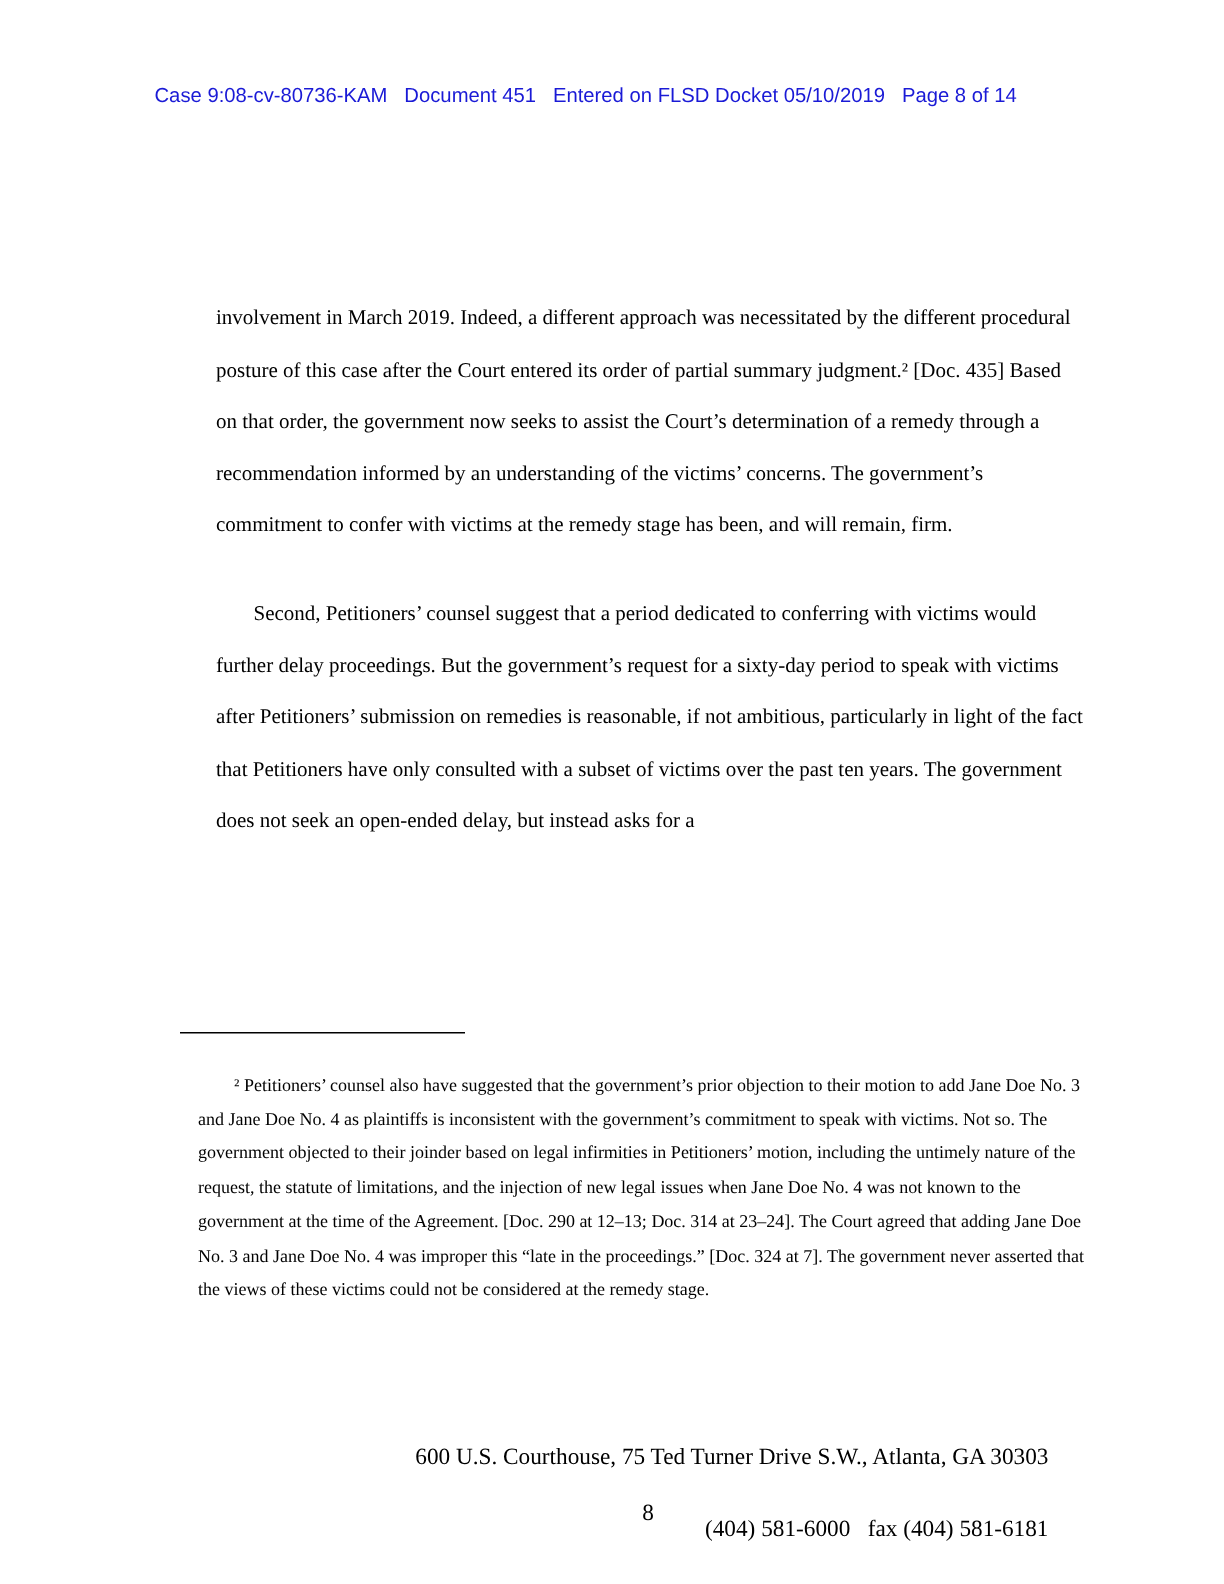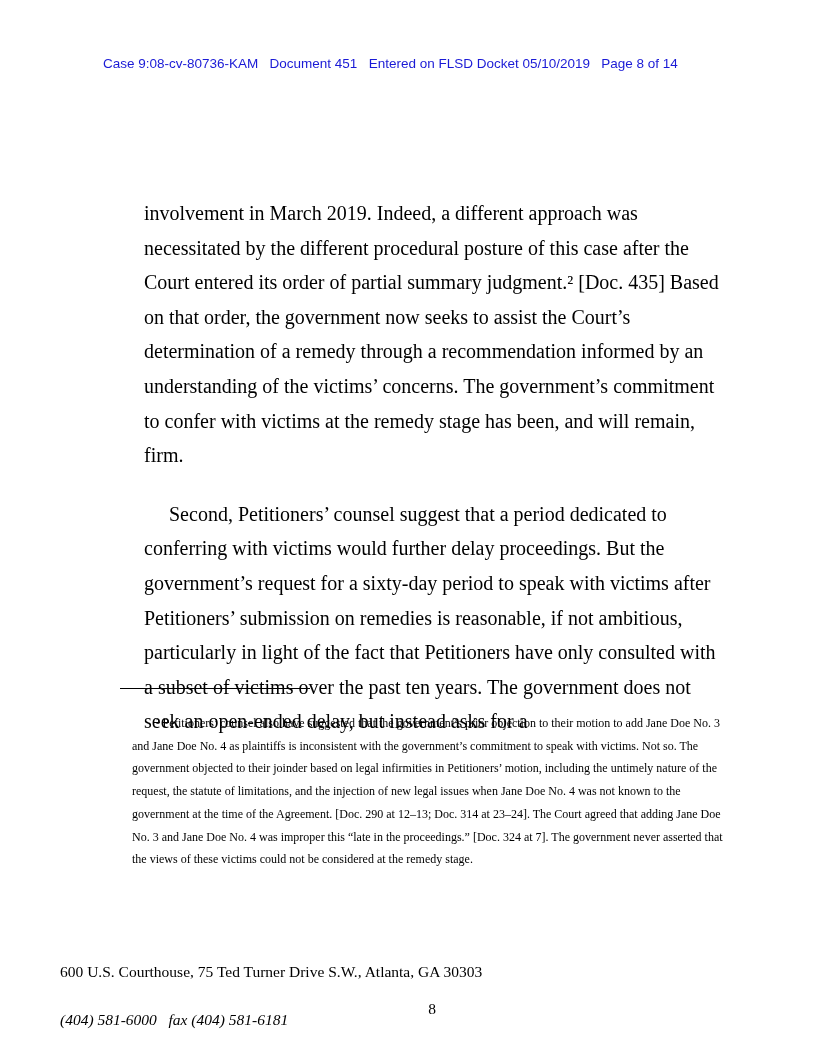--- a/index.html
+++ b/index.html
@@ -20,21 +20,21 @@
     font-family: "Liberation Sans", sans-serif;
     font-size: 13.5px;
     color: #1a1ad6;
     white-space: pre;
   }
   .body-text {
     position: absolute;
     left: 96px;
     top: 148px;
     width: 626px;
-    font-size: 20px;
+    font-size: 14px;
     line-height: 34.6px;
     text-align: left;
   }
   .para { margin: 0; }
   .para.indent { text-indent: 25px; }
   .footnote-sep {
     position: absolute;
     left: 96px;
     top: 664px;
     width: 190px;
@@ -44,28 +44,28 @@
     position: absolute;
     left: 96px;
     top: 676px;
     width: 630px;
     font-size: 12px;
     line-height: 22.7px;
     text-indent: 24px;
   }
   .footer {
     position: absolute;
-    left: 12px;
+    left: 0;
     top: 912px;
     width: 699px;
-    text-align: left;
+    text-align: right;
     font-size: 15.5px;
     line-height: 24px;
   }
-  .footer .pre { white-space: pre; font-style: italic; }
+  .footer .pre { white-space: pre; }
   .page-number {
     position: absolute;
     left: 0;
     top: 964px;
     width: 816px;
     text-align: center;
     font-size: 15.5px;
   }
 </style>
 </head>

